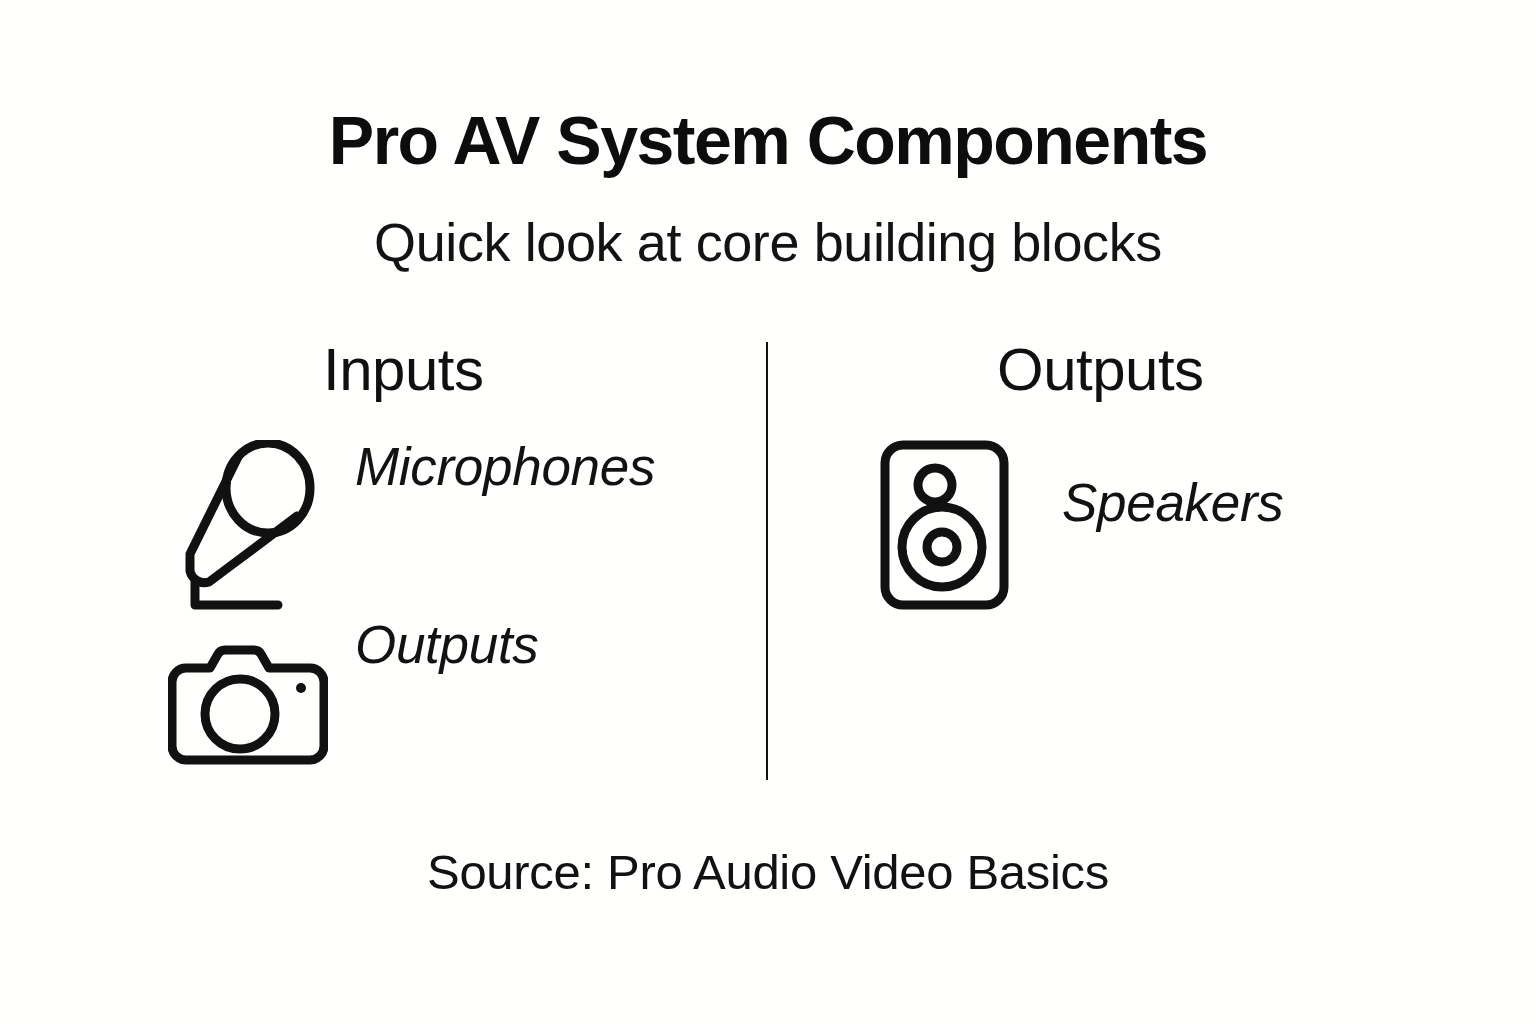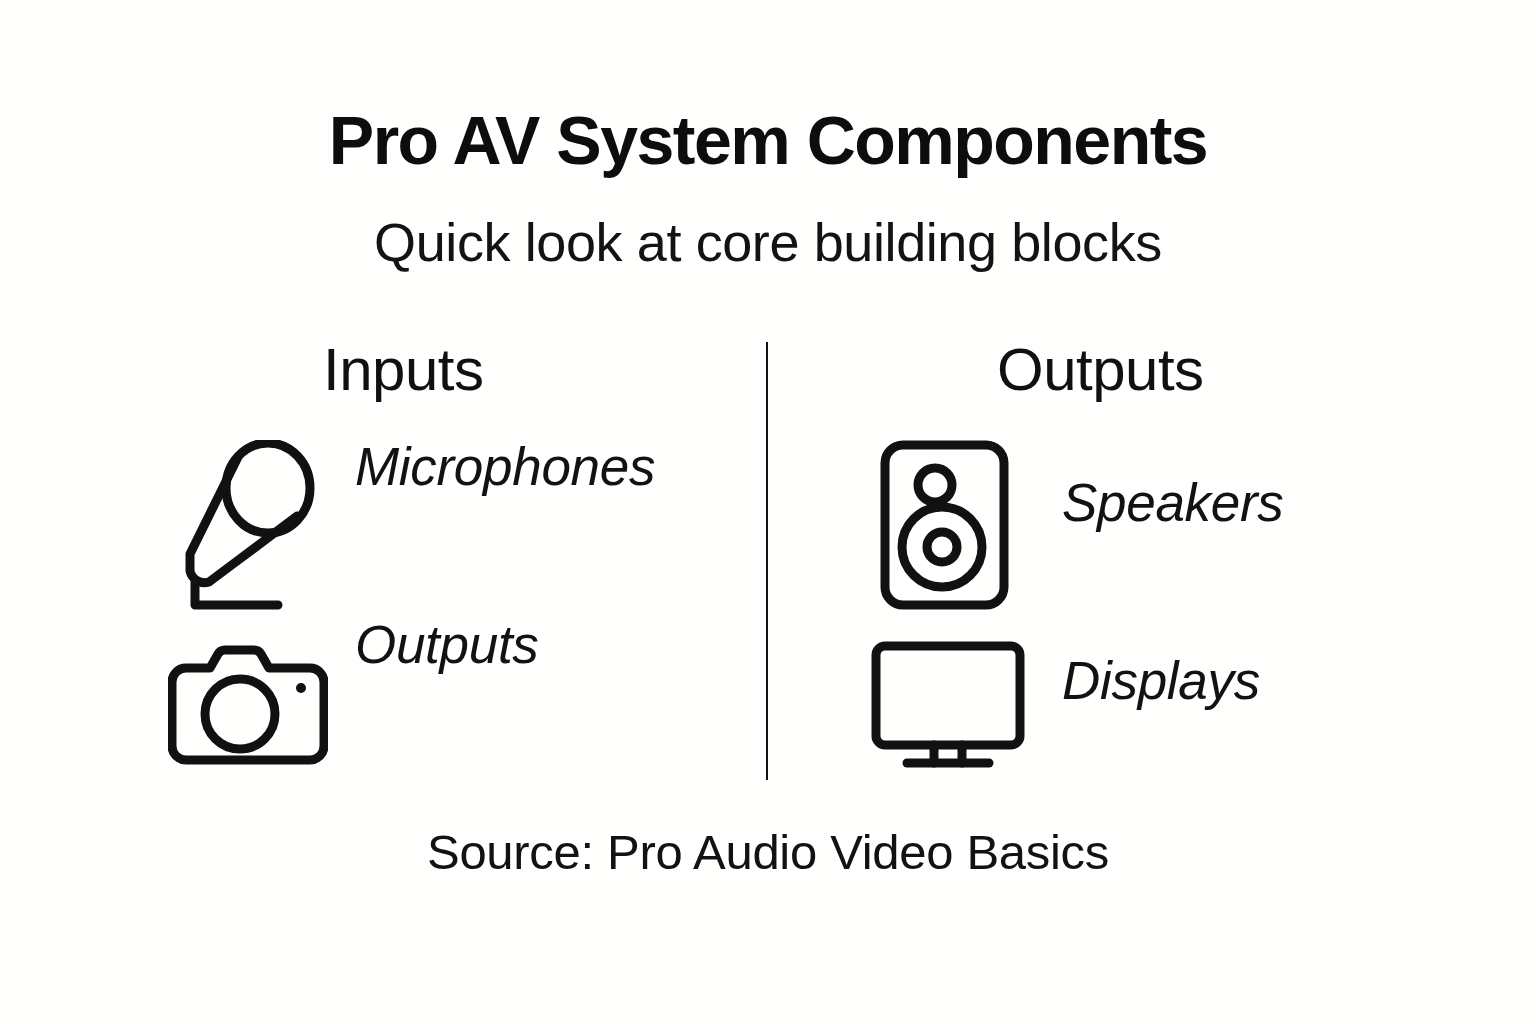--- a/index.html
+++ b/index.html
@@ -117,21 +117,21 @@
     white-space: nowrap;
     margin-left: 25px;
   }
   .column.right .icon-box { width: 175px; flex: 0 0 175px; }
   .column.right .item-label { margin-left: 30px; margin-top: 36px; }
 
   
   .source {
     position: absolute;
     left: 0;
-    top: 828px;
+    top: 848px;
     width: 1536px;
     text-align: center;
     font-size: 49px;
     font-weight: normal;
     letter-spacing: -0.3px;
     line-height: 1;
     color: #121212;
     white-space: nowrap;
   }
 
@@ -209,32 +209,19 @@
 
             <circle cx="58" cy="48" r="17"></circle>
 
             <circle cx="65" cy="110" r="40"></circle>
             <circle cx="65" cy="110" r="15"></circle>
           </svg>
         </div>
         <div class="item-label">Speakers</div>
       </div>
 
-      <div class="item row2">
-        <div class="icon-box">
-          <svg width="165" height="135" viewBox="0 0 165 135" fill="none" stroke="#111111" stroke-width="9" stroke-linecap="round" stroke-linejoin="round">
-
-            <rect x="14" y="10" width="144" height="99" rx="9" ry="9"></rect>
-
-            <path d="M 72 109 L 72 127 M 100 109 L 100 127"></path>
-
-            <path d="M 45 127 L 127 127"></path>
-          </svg>
-        </div>
-        <div class="item-label">Displays</div>
-      </div>
     </div>
 
   </div>
 
   <div class="source">Source: Pro Audio Video Basics</div>
 
 </div>
 
 </body></html>

